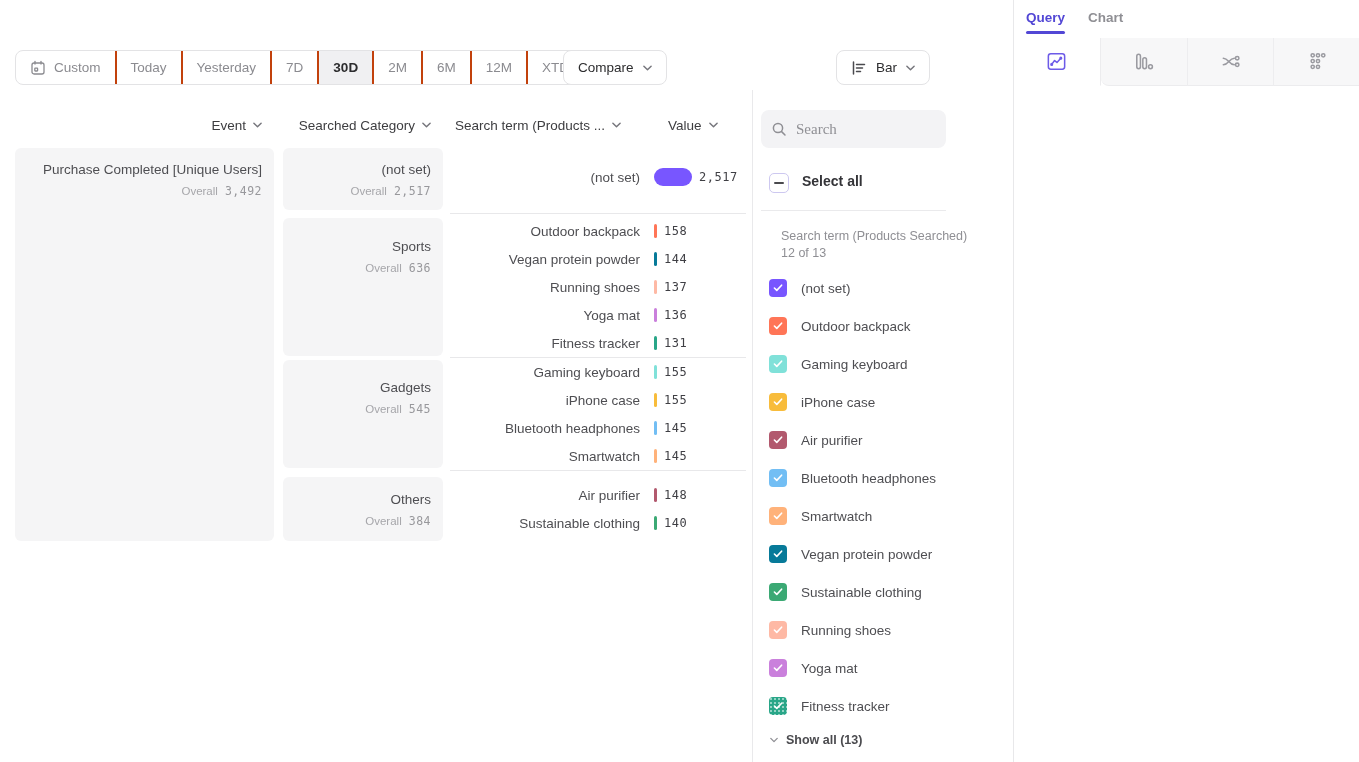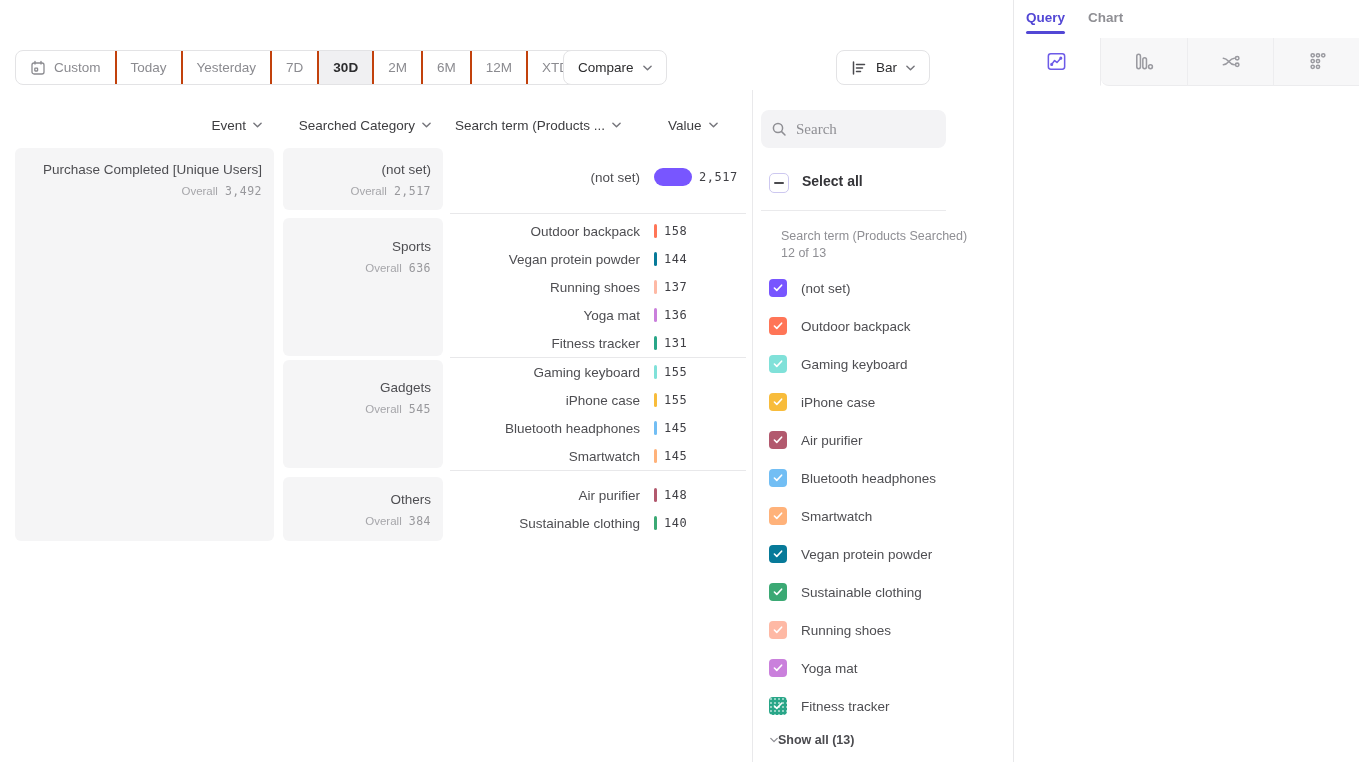--- a/index.html
+++ b/index.html
@@ -66,21 +66,21 @@
   .sa-dash { width:10px; height:2px; background:#4a4a4e; border-radius:1px; }
   .sa-label { font-size:14px; font-weight:600; color:#343438; }
   .fdiv { position:absolute; left:761px; top:210px; width:185px; height:1px; background:#eaeaec; }
   .legend-caption { position:absolute; left:769px; top:228px; width:190px; font-size:12.5px; color:#8f8f94; line-height:1.32;margin-left:12px; }
   .check-list { position:absolute; left:769px; top:279px; display:flex; flex-direction:column; gap:20px; }
   .check-item { display:flex; align-items:center; gap:14px; height:18px; cursor:pointer; }
   .cbox { width:18px; height:18px; border-radius:4px; display:flex; align-items:center; justify-content:center; flex:none; }
   .cbox svg { width:10px; height:8px; fill:none; stroke:#fff; stroke-width:2; stroke-linecap:round; stroke-linejoin:round; }
   .cbox.pattern { background-image:radial-gradient(rgba(255,255,255,0.5) 1px, transparent 1.2px); background-size:4px 4px; }
   .citem-label { font-size:13.5px; color:#4e4e52; white-space:nowrap; }
-  .show-all { position:absolute; left:770px; top:733px; display:flex; align-items:center; gap:0; cursor:pointer; }
+  .show-all { position:absolute; left:770px; top:733px; display:flex; align-items:center; gap:8px; cursor:pointer; }
   .show-all .chev { stroke:#8f8f94; width:8px; }
   .show-all-label { font-size:12.5px; font-weight:600; color:#4b4b4f; }
 
   
   .qpanel { position:absolute; left:1013px; top:0; width:346px; height:762px; border-left:1px solid #e8e8ea; background:#fff; }
   .qtab { position:absolute; top:10px; font-size:13.5px; cursor:pointer; }
   .qtab-query { left:12px; color:#5247d5; font-weight:700; }
   .qtab-chart { left:74px; color:#8f8f94; font-weight:600; }
   .qtab-underline { position:absolute; left:12px; top:31px; width:39px; height:3px; background:#5247d5; border-radius:2px; }
   .icon-strip { position:absolute; left:0; top:38px; width:346px; height:48px; display:flex; }

